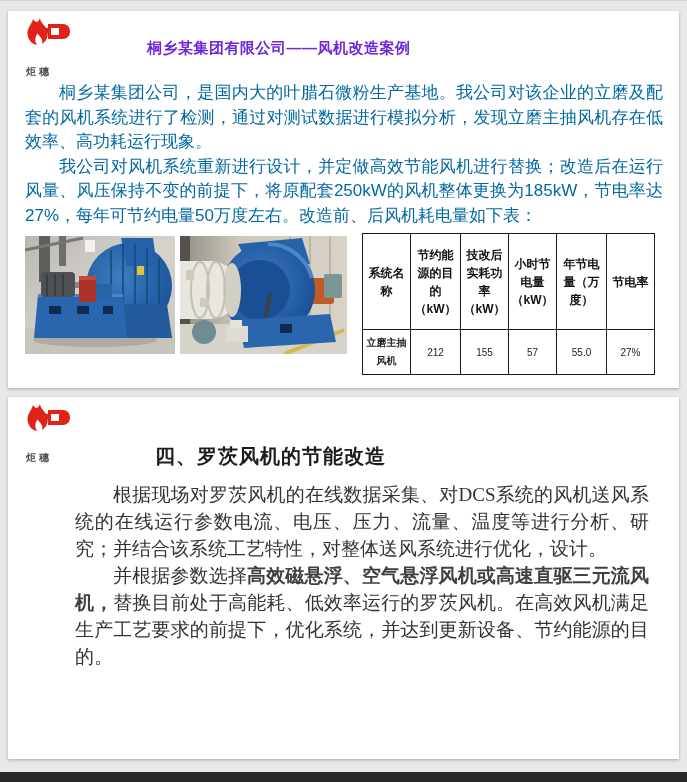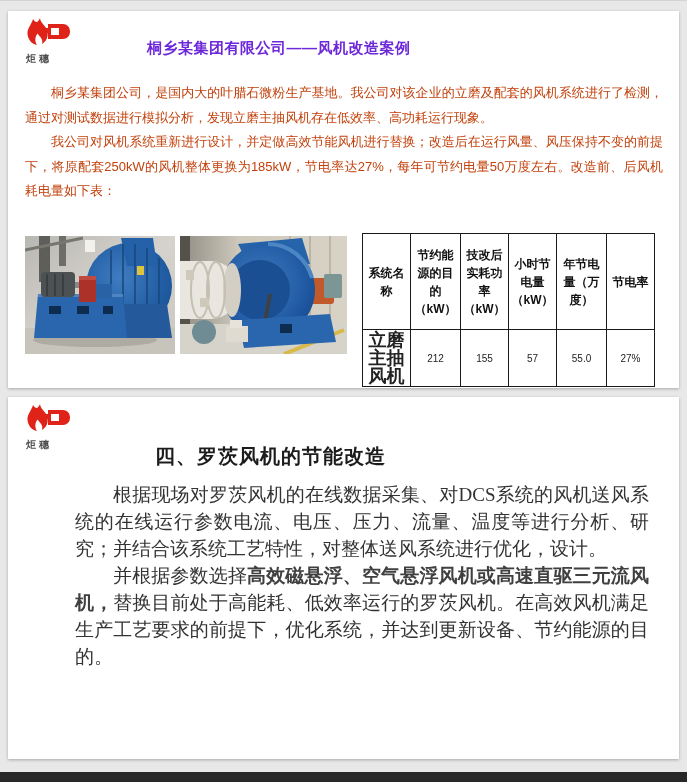--- a/index.html
+++ b/index.html
@@ -6,37 +6,37 @@
   body { background:#b0b0b0; font-family:"Liberation Sans","DejaVu Sans",sans-serif; }
   .canvas { position:relative; width:687px; height:782px; background:#e8e8e8; overflow:hidden; border-top:1px solid #d4d4d4; }
   .page { position:absolute; left:8px; width:671px; background:#ffffff; box-shadow:0 1px 3px rgba(0,0,0,0.28); }
   #page1 { top:10px; height:377px; }
   #page2 { top:396px; height:362px; }
   .bottom-strip { position:absolute; left:0; top:771px; width:687px; height:11px; background:#282828; }
 
   
   .logo { position:absolute; left:16px; top:7px; width:56px; }
   .logo svg { display:block; }
-  .logo-text { font-size:10px; font-weight:bold; color:#4d4d4d; letter-spacing:3px; margin-top:0; padding-left:2px; }
+  .logo-text { font-size:10px; font-weight:bold; color:#4d4d4d; letter-spacing:3px; margin-top:13px; padding-left:2px; }
 
   
   .p1-title { position:absolute; left:139px; top:28px; font-size:15px; font-weight:bold; color:#6d28d9; letter-spacing:0.5px; }
-  .p1-body { position:absolute; left:17px; top:70px; width:638px; font-size:13px; line-height:24.5px; color:#c2410c; text-align:justify; }
+  .p1-body { position:absolute; left:17px; top:70px; width:638px; font-size:17px; line-height:24.5px; color:#0369a1; text-align:justify; }
   .p1-body p { text-indent:2em; }
 
   .photo { position:absolute; top:225px; height:118px; overflow:hidden; }
   #photo1 { left:17px; width:150px; }
   #photo2 { left:172px; width:167px; }
 
   .t-wrap { position:absolute; left:354px; top:222px; }
   table { border-collapse:collapse; table-layout:fixed; }
   td, th { border:1px solid #1a1a1a; text-align:center; vertical-align:middle; padding:1px 2px; }
   th { font-size:12px; line-height:18px; font-weight:bold; color:#111; height:96px; }
   td { font-size:10px; color:#222; height:45px; }
-  td.rowhead { font-size:18px; font-weight:bold; line-height:18px; }
+  td.rowhead { font-size:10px; font-weight:bold; line-height:18px; }
   .c0{width:48px}.c1{width:50px}.c2{width:48px}.c3{width:48px}.c4{width:50px}.c5{width:48px}
 
   
   .p2-title { position:absolute; left:147px; top:46px; font-family:Liberation Mono, monospace; font-size:20px; font-weight:600; color:#1c1c1c; letter-spacing:1px; }
   .p2-body { position:absolute; left:67px; top:84px; width:574px; font-family:"Liberation Serif","DejaVu Serif",serif; font-size:19px; line-height:27px; color:#333333; text-align:justify; }
   .p2-body p { text-indent:2em; }
   .hl-red { color:#404040; font-weight:bold; }
 </style>
 </head>
 <body>

